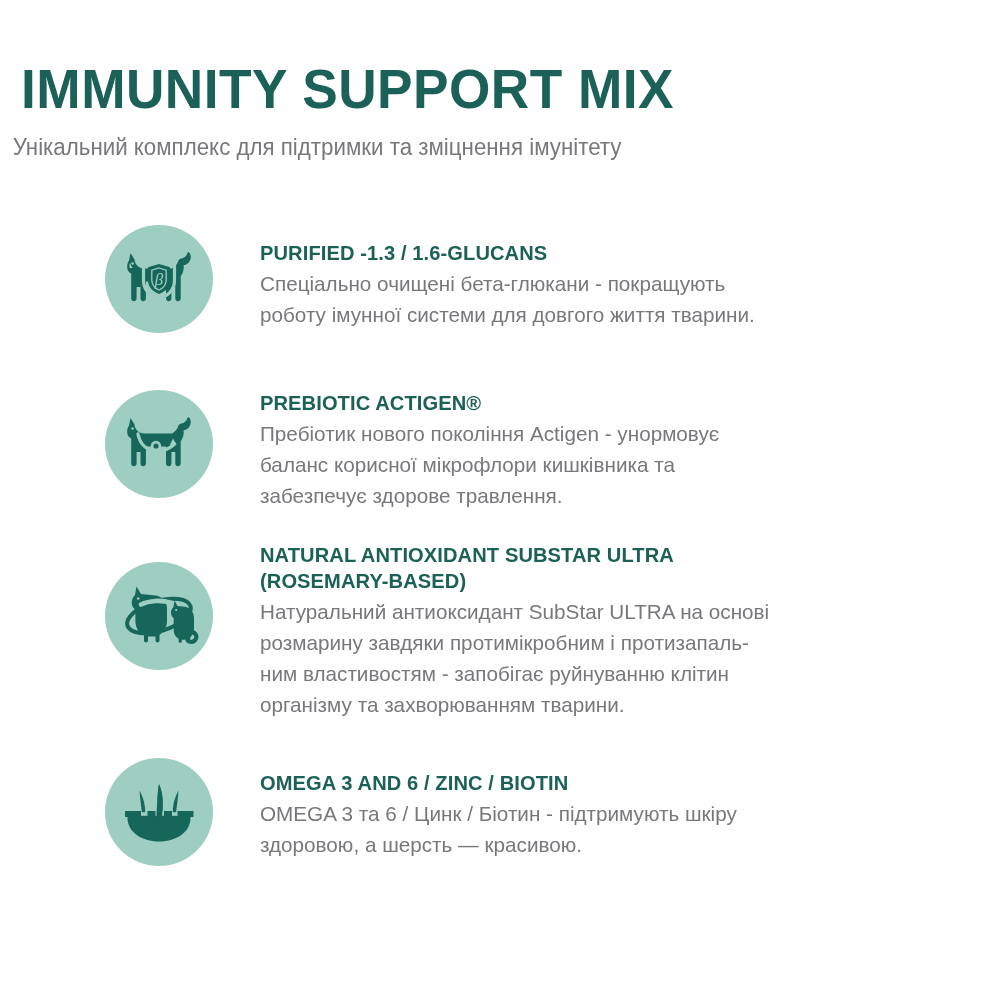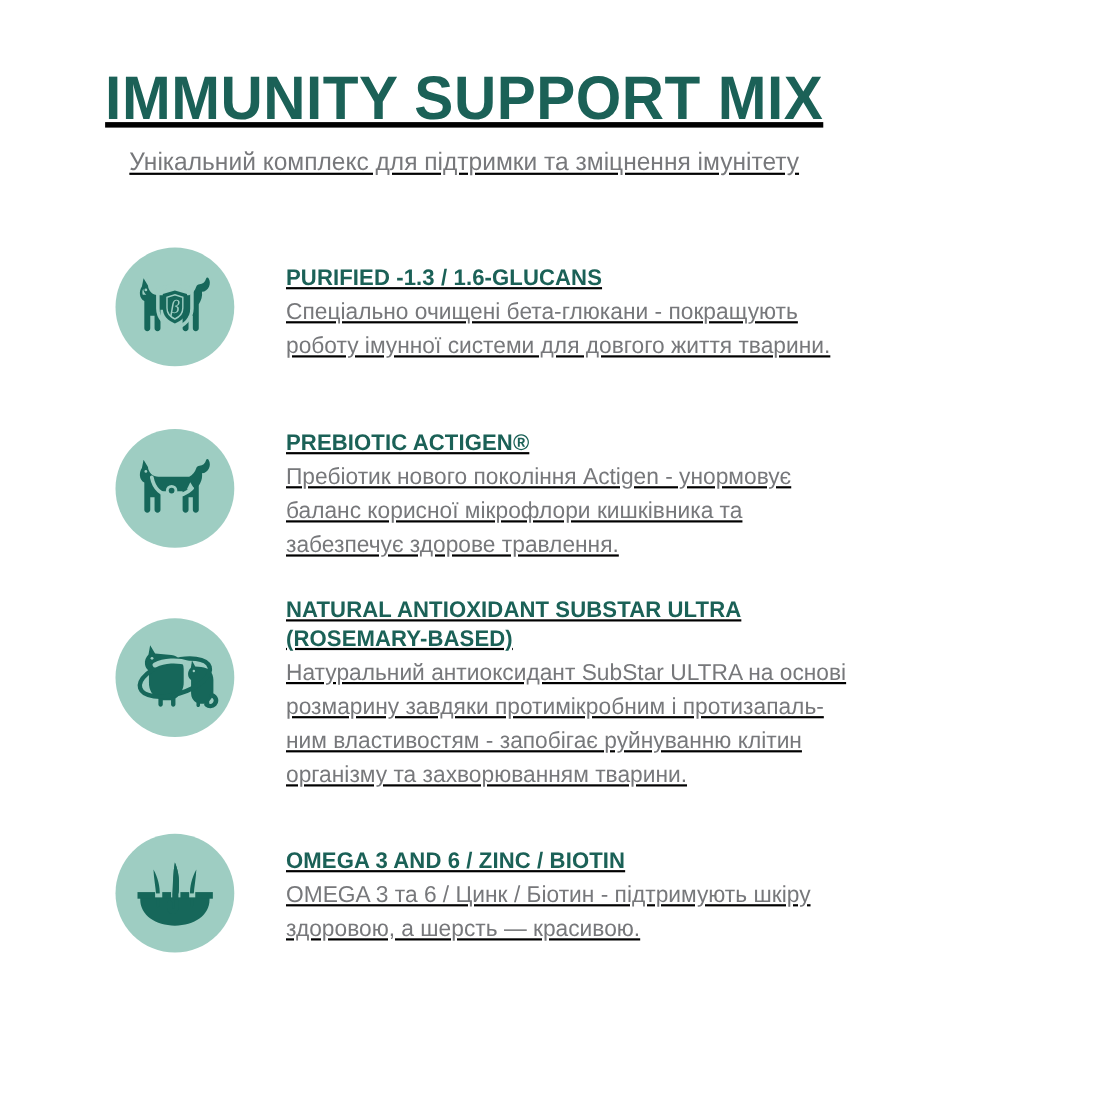--- a/index.html
+++ b/index.html
@@ -21,22 +21,20 @@
     height: 1000px;
     box-sizing: border-box;
   }
 
   
   .header {
     position: absolute;
     left: 0;
     top: 58px;
     width: 844px;
-    text-align: center;
-    text-decoration: underline;
   }
   .main-title {
     color: #1b6157;
     font-family: "Liberation Sans Narrow", "Liberation Sans", sans-serif;
     font-size: 56px;
     font-weight: bold;
     letter-spacing: 0.5px;
     line-height: 62px;
     margin: 0;
     transform: scaleX(0.95);
@@ -76,21 +74,20 @@
     align-items: center;
     justify-content: center;
   }
   .feature-icon svg { display: block; }
 
   .feature-text {
     flex: 1 1 auto;
     padding-left: 47px;
     padding-right: 105px;
     box-sizing: border-box;
-    text-decoration: underline;
   }
   .feature-heading {
     color: #1b6157;
     font-size: 20.5px;
     font-weight: bold;
     line-height: 26px;
     letter-spacing: 0.1px;
     margin: 0 0 2px 0;
     white-space: pre-line;
     transform: scaleX(0.98);

